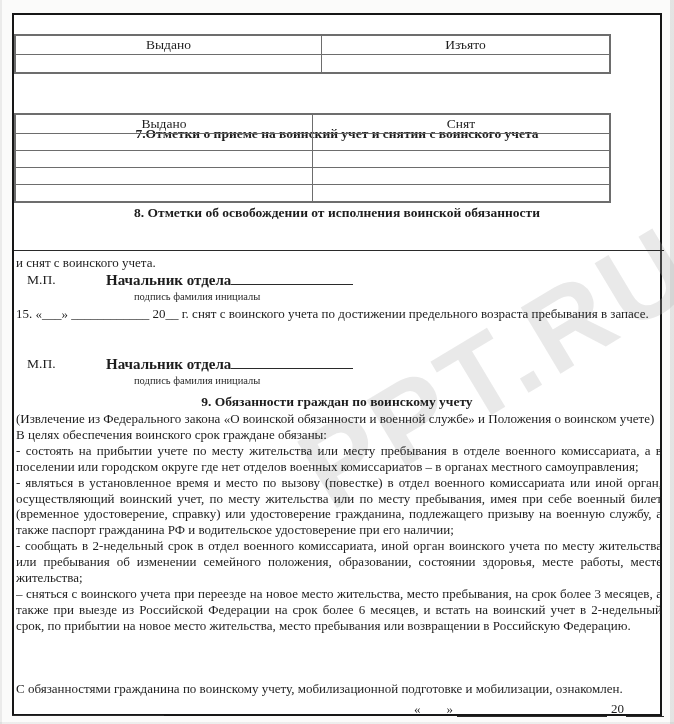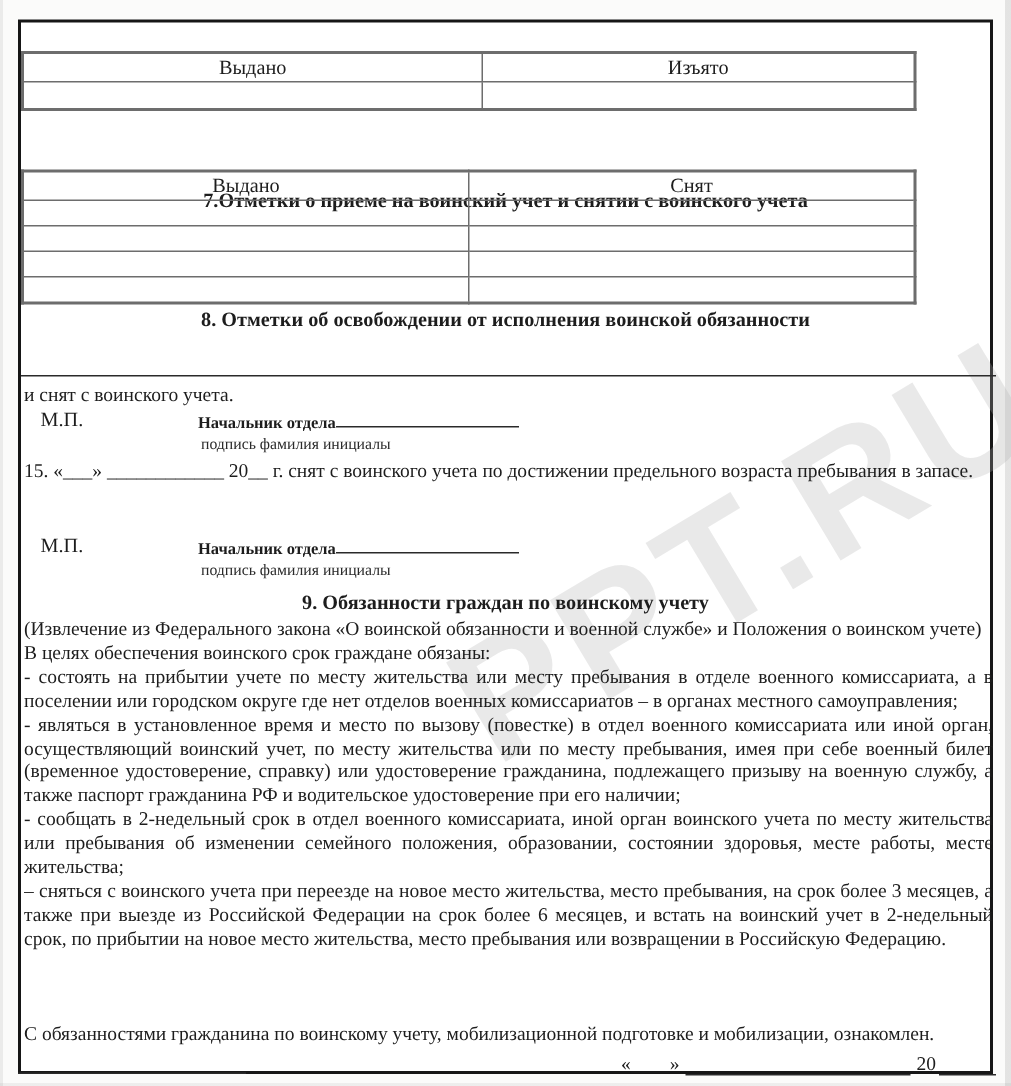--- a/index.html
+++ b/index.html
@@ -48,21 +48,21 @@
     border:1px solid #6d6d6d;
     font-weight:normal; font-size:13.5px; text-align:center;
     padding:0; vertical-align:middle;
   }
   #tbl6 th{ height:19px; } #tbl6 td{ height:19px; }
   #tbl7 th{ height:19px; } #tbl7 td{ height:15px; }
   .just{ position:absolute; left:2px; width:646px; text-align:justify; font-size:13px; line-height:16px; }
   .just-last{ text-align-last:justify; }
   .full-line{ position:absolute; left:0; width:650px; border-bottom:1.5px solid #2a2a2a; height:1px; }
   .mp{ position:absolute; left:13px; font-size:13.5px; }
-  .chief{ position:absolute; left:118px; font-size:11px; white-space:nowrap; }
+  .chief{ position:absolute; left:92px; font-size:15px; white-space:nowrap; }
   .chief b{ font-weight:bold; }
   .sig-line{ display:inline-block; width:122px; border-bottom:1.3px solid #2a2a2a; height:13px; vertical-align:baseline; }
   .sig-cap{ position:absolute; left:120px; width:280px; text-align:left; font-size:10.5px; color:#2a2a2a; }
   .paras{ position:absolute; left:2px; top:396px; width:646px; height:266px; overflow:hidden; }
   .paras p{ text-align:justify; font-size:13px; line-height:15.9px; }
   .ack{ position:absolute; left:2px; top:666px; width:646px; font-size:13px; }
   .bottom-row{ position:absolute; top:686px; left:0; width:100%; height:20px; }
   .b-left-line{ position:absolute; left:-2px; top:14px; width:152px; border-bottom:1.3px solid #2a2a2a; }
   .b-right{ position:absolute; left:400px; top:0; display:flex; align-items:flex-end; font-size:13px; white-space:nowrap; }
   .b-ul1{ display:inline-block; width:150px; border-bottom:1.3px solid #2a2a2a; height:15px; margin:0 4px; }

